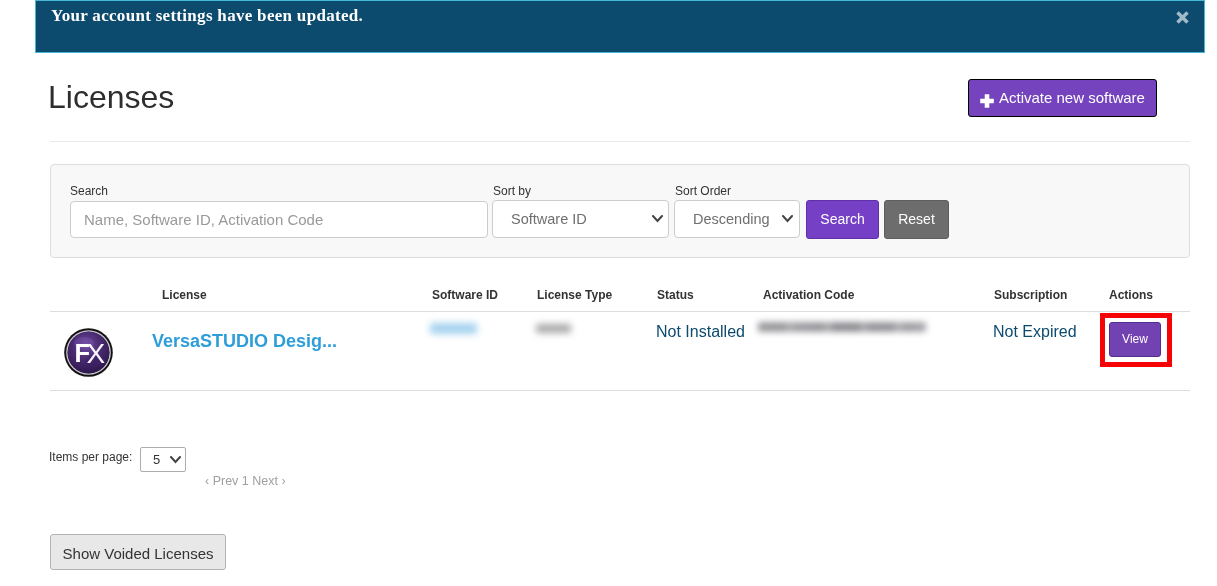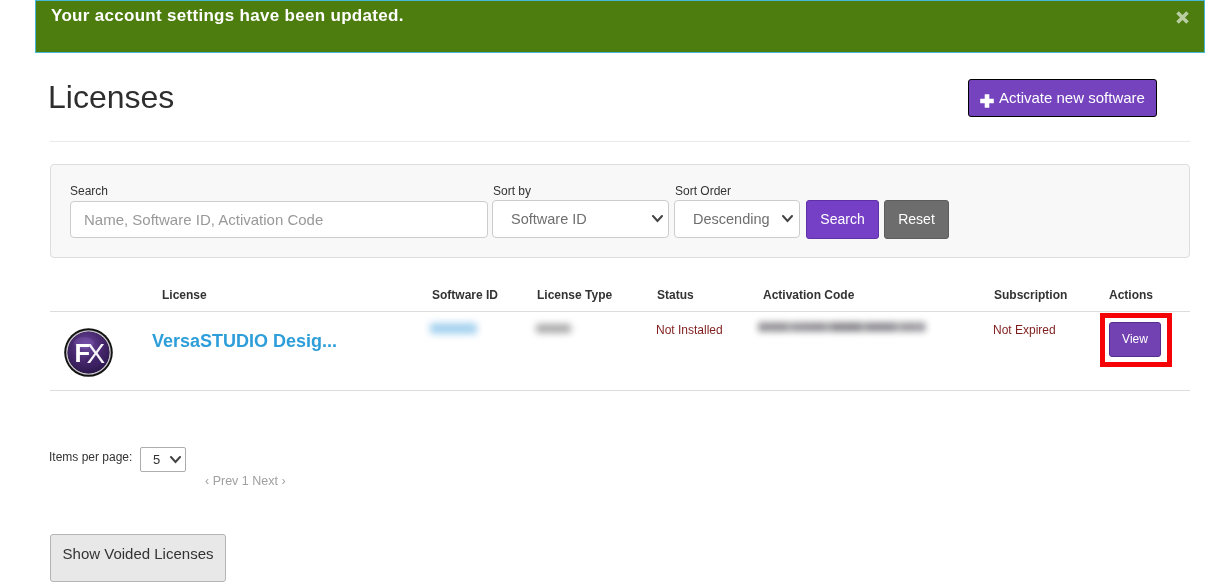--- a/index.html
+++ b/index.html
@@ -1,20 +1,20 @@
 <!DOCTYPE html>
 <html><head>
 <meta charset="utf-8">
 <style>
 * { margin:0; padding:0; box-sizing:border-box; }
 html,body { width:1217px; height:586px; background:#fff; font-family:"Liberation Sans", sans-serif; overflow:hidden; }
 .abs { position:absolute; }
 
 
-#banner { left:35px; top:0; width:1170px; height:53px; background:#4d7c0f; border:1px solid #45b8d8; }
+#banner { left:35px; top:0; width:1170px; height:53px; background:#0c4a6e; border:1px solid #45b8d8;font-family:Liberation Serif, serif; }
 #banner .msg { position:absolute; left:15px; top:3px; font-size:17px; font-weight:bold; color:#fff; letter-spacing:0.3px; line-height:23px; }
 #banner .close { position:absolute; left:1140px; top:8.5px; width:13px; height:13px; }
 
 
 #h1 { left:48px; top:81px; font-size:32px; color:#2e2e2e; line-height:32px;text-align:right; }
 #hr { left:50px; top:141px; width:1140px; height:1px; background:#e9e9e9; }
 
 
 #activate { left:968px; top:79px; width:189px; height:38px; background:#7443bd; border:1px solid #000000; border-radius:3px; color:#fff; font-size:15px; line-height:36px; text-align:left; padding-left:30px; }
 #activate svg { position:absolute; left:10px; top:13px; }
@@ -32,39 +32,39 @@
 #sel2 { left:674px; top:200px; width:126px; height:38px; }
 .chev { position:absolute; width:10px; height:10px; }
 .chev svg { display:block; }
 #btn-search { left:806px; top:200px; width:73px; height:39px; background:#7640c6; border:1px solid #5f30a8; border-radius:3px; color:#fff; font-size:14px; text-align:center; line-height:37px; }
 #btn-reset { left:884px; top:200px; width:65px; height:39px; background:#6d6d6d; border:1px solid #5d5d5d; border-radius:3px; color:#fff; font-size:14px; text-align:center; line-height:37px; }
 
 
 .th { position:absolute; top:288px; font-size:12px; font-weight:bold; color:#333; }
 #line1 { left:50px; top:311px; width:1140px; height:1px; background:#ddd; }
 #line2 { left:50px; top:390px; width:1140px; height:1px; background:#ddd; }
-.td { position:absolute; font-size:12px; color:#7f1d1d; }
+.td { position:absolute; font-size:16px; color:#0c4a6e; }
 
 #link { left:152px; top:332px; font-size:18px; color:#2d9ed9; line-height:18px;font-weight:bold; }
 
 .blur { position:absolute; filter:blur(3px); border-radius:2px; }
 #blur-sid { left:430px; top:323px; width:47px; height:11px; background:#a5d2ef; filter:blur(3.5px); }
 #blur-lt { left:536px; top:324px; width:35px; height:9px; background:#a8a8a8; filter:blur(3.5px); }
 #blur-ac { left:758px; top:322px; width:168px; height:10px; background:linear-gradient(90deg,#9b999d 0%,#98969a 16%,#b5b5b5 19%,#a09ea2 21%,#96949a 38%,#b2b2b2 42%,#908e93 45%,#8f8d92 60%,#b0b0b0 63%,#949299 66%,#95939a 80%,#b5b5b5 84%,#9e9ca1 87%,#a7a5aa 100%); }
 
 #redbox { left:1100px; top:313px; width:72px; height:54px; border:5px solid #f60308; z-index:5; }
 #btn-view { left:1109px; top:322px; width:52px; height:35px; background:#7342b2; border:1px solid #542d8f; border-radius:3px; color:#fff; font-size:12px; text-align:center; line-height:33px; z-index:6; }
 
 
 #ipp { left:49px; top:450px; font-size:12px; color:#333; }
 #sel5 { left:140px; top:447px; width:46px; height:25px; background:#fff; border:1px solid #adadad; border-radius:2px; font-size:13px; color:#333; line-height:23px; padding-left:12px; }
 #pager { left:205px; top:454px; font-size:12.5px; color:#a0a0a0;margin-top:20px; }
 
 
-#voided { left:50px; top:534px; width:176px; height:48px; background:#e8e8e8; border:1px solid #b4b4b4; border-radius:3px; font-size:15px; color:#333; text-align:center; line-height:37px; }
+#voided { left:50px; top:534px; width:176px; height:36px; background:#e8e8e8; border:1px solid #b4b4b4; border-radius:3px; font-size:15px; color:#333; text-align:center; line-height:37px; }
 </style>
 </head>
 <body>
 <div class="abs" id="banner">
   <div class="msg">Your account settings have been updated.</div>
   <div class="close"><svg width="13" height="13" viewBox="0 0 13 13">
         <path d="M1.5 1.5 L11.5 11.5 M11.5 1.5 L1.5 11.5" stroke="rgba(255,255,255,0.62)" stroke-width="3.5" stroke-linecap="butt"></path>
       </svg></div>
 </div>
 

